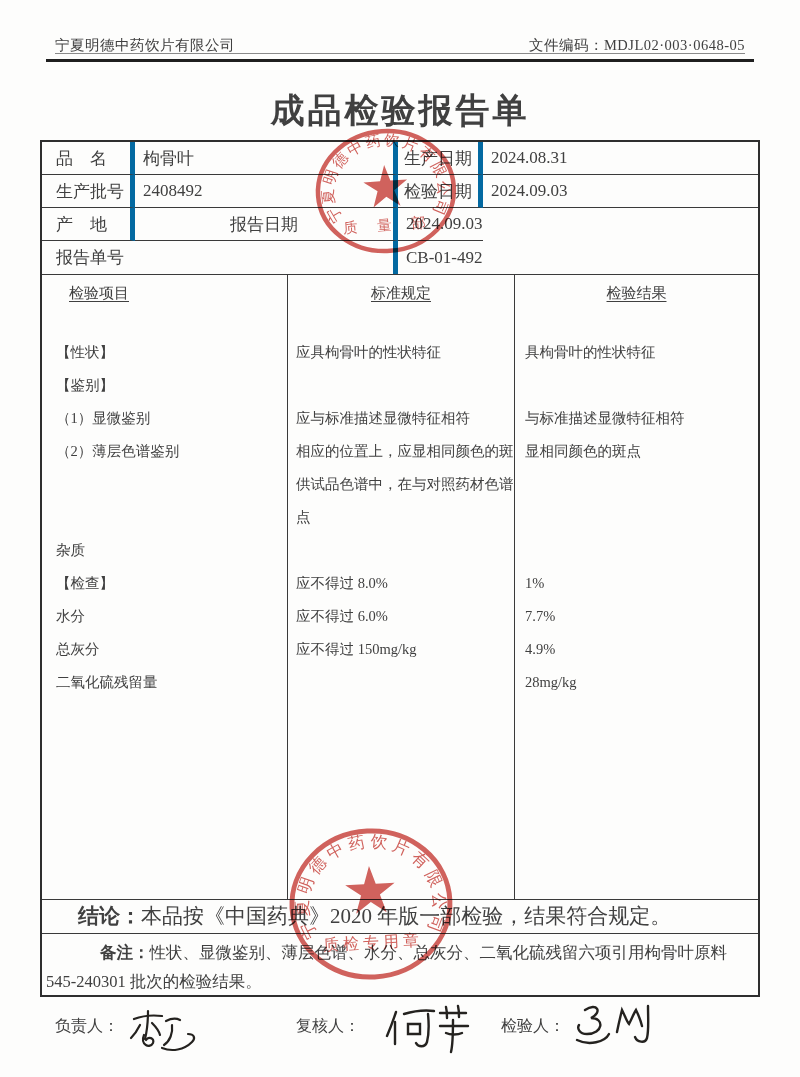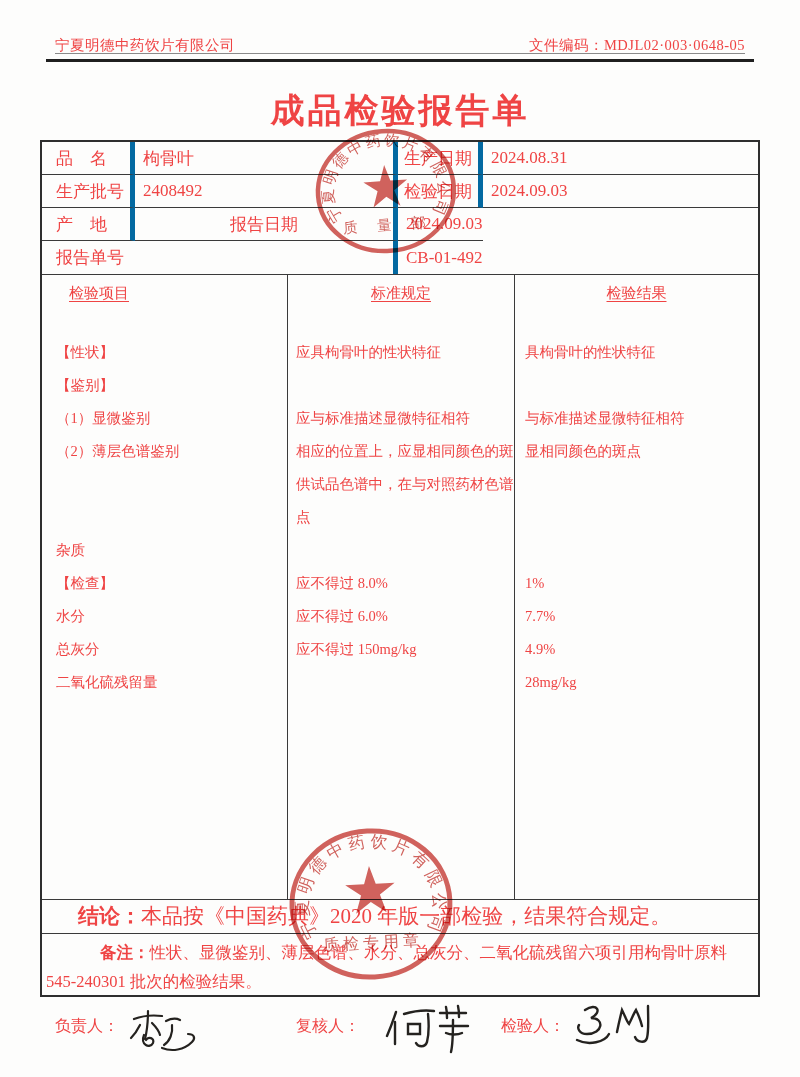--- a/index.html
+++ b/index.html
@@ -1,17 +1,17 @@
 <!DOCTYPE html>
 <html><head>
 <meta charset="utf-8">
 <style>
   html,body{margin:0;padding:0;background:#e8e8e8;}
   .page{position:relative;width:800px;height:1077px;background:#fdfdfc;
-        font-family:"Liberation Serif","DejaVu Serif",serif;color:#ef4444;overflow:hidden;margin:0 auto;}
+        font-family:"Liberation Serif","DejaVu Serif",serif;color:#404040;overflow:hidden;margin:0 auto;}
 
   
   .doc-header{position:absolute;left:55px;right:55px;top:36px;display:flex;
               justify-content:space-between;font-size:14.5px;letter-spacing:.5px;}
   .rule-thin{position:absolute;left:55px;right:55px;top:53px;height:1px;background:#8a8a8a;}
   .rule-thick{position:absolute;left:46px;right:46px;top:59px;height:3px;background:#1f1f1f;}
 
   
   .title{position:absolute;left:0;right:0;top:88px;text-align:center;
          font-size:34px;font-weight:bold;letter-spacing:3px;}

